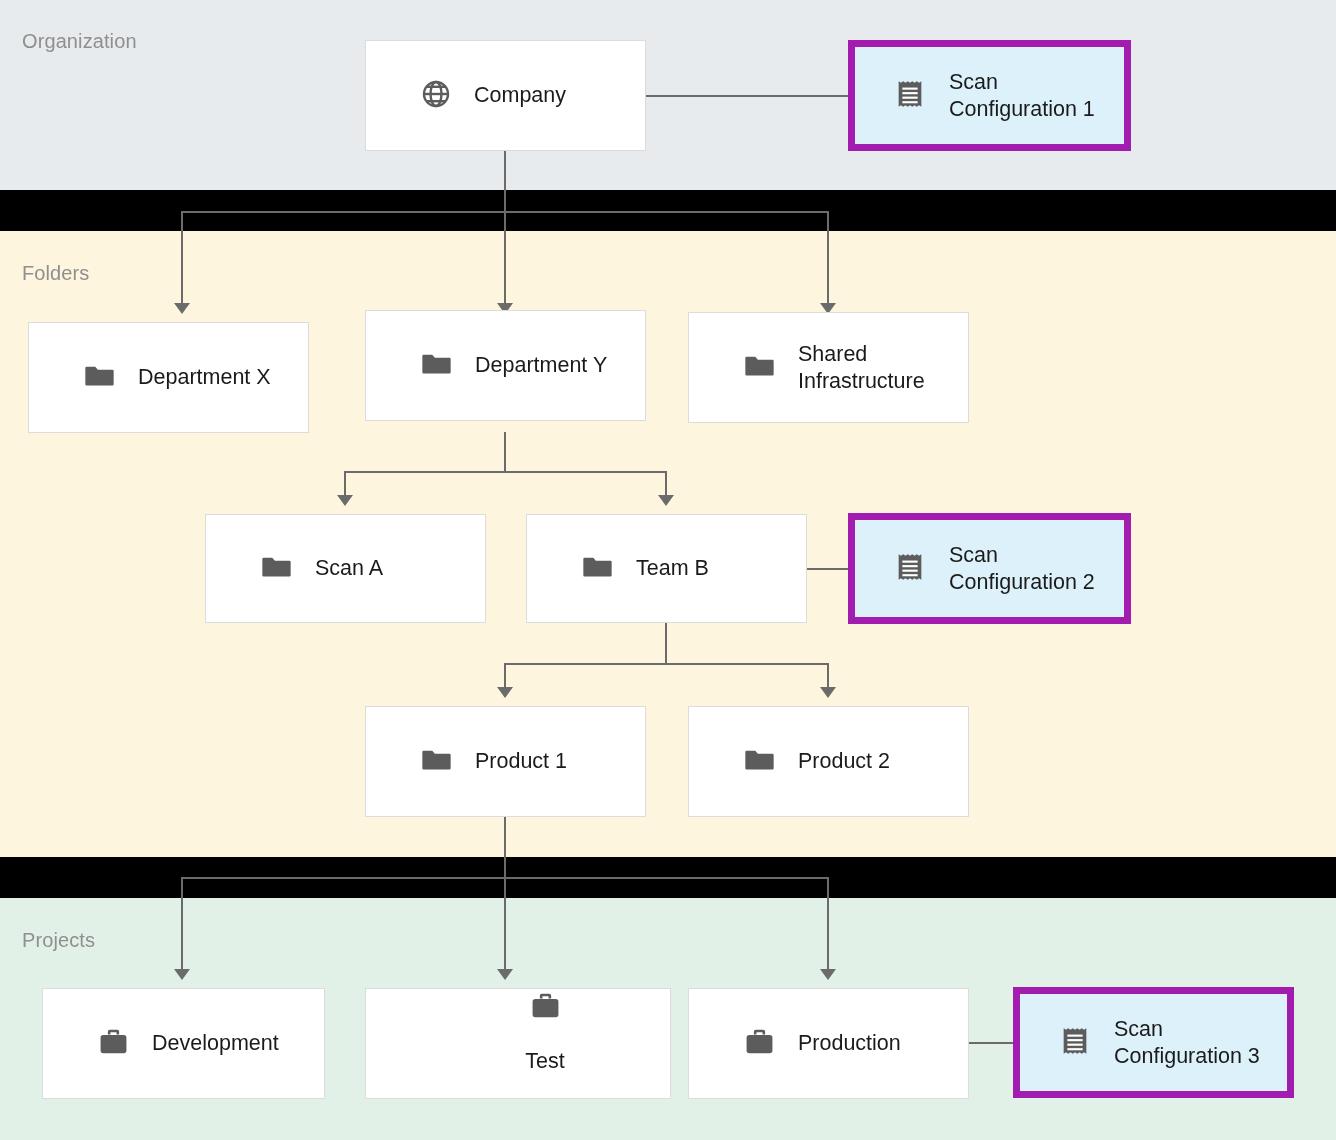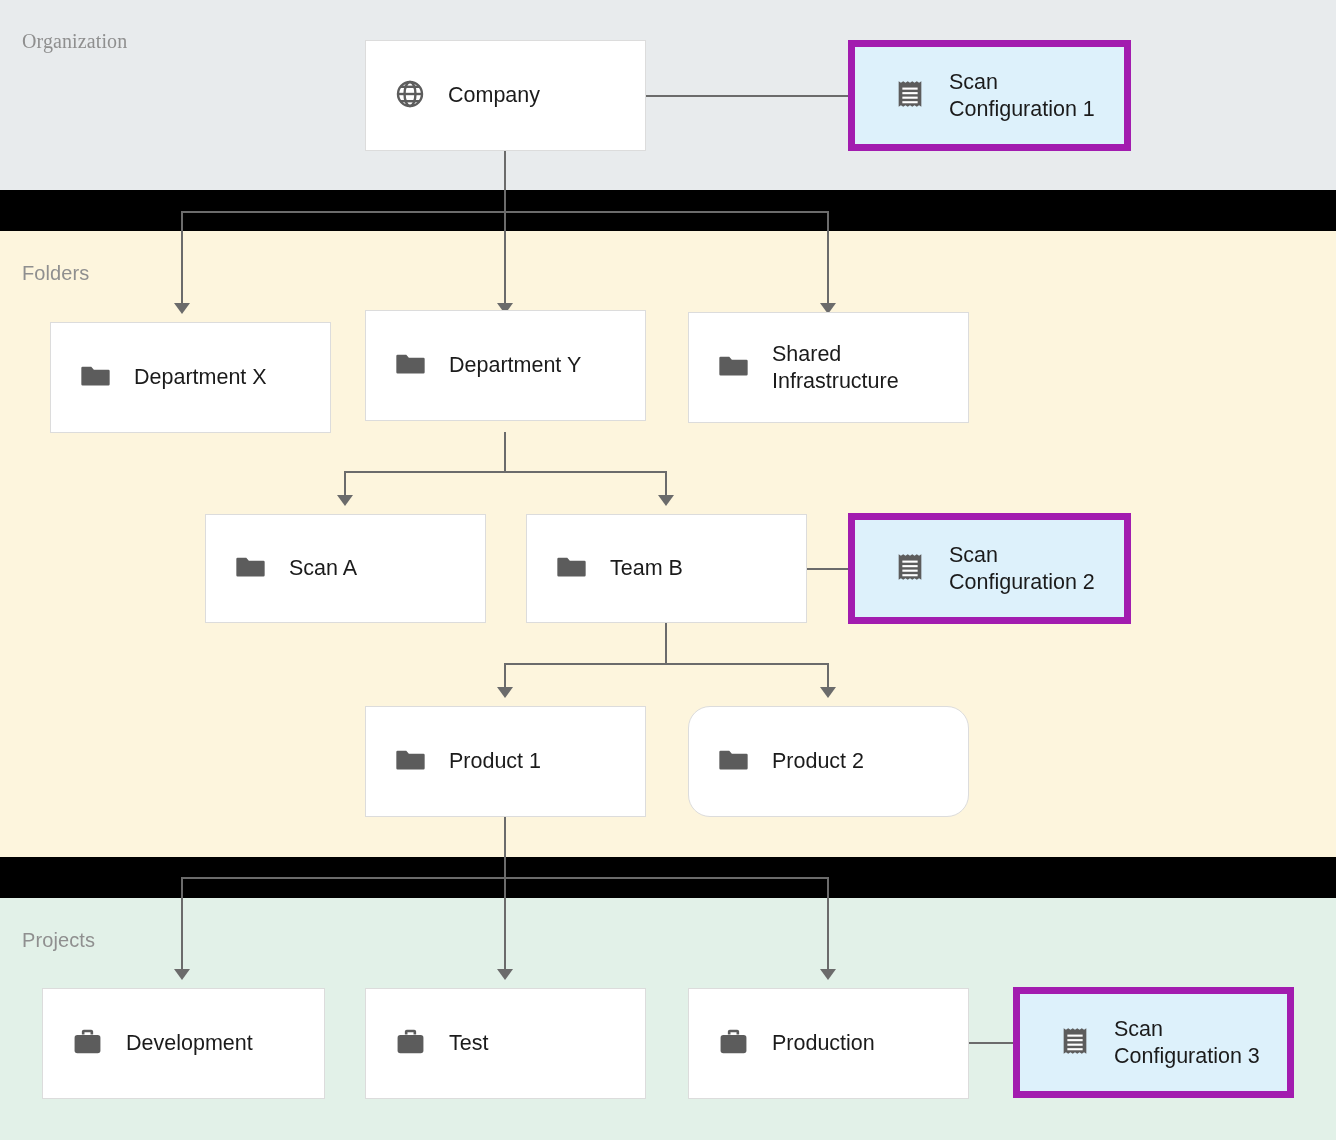--- a/index.html
+++ b/index.html
@@ -38,33 +38,33 @@
   .gap-1 { top: 190px; height: 41px; }
   .gap-2 { top: 857px; height: 41px; }
 
   .band-label {
     position: absolute;
     color: #8f8f8f;
     font-size: 20px;
     letter-spacing: 0.1px;
     white-space: nowrap;
   }
-  .label-org      { left: 22px; top: 30px; font-family: Liberation Serif, serif; }
+  .label-org      { left: 22px; top: 30px; }
   .label-folders  { left: 22px; top: 262px; }
   .label-projects { left: 22px; top: 929px; }
 
   
   .node {
     position: absolute;
     box-sizing: border-box;
     display: flex;
     align-items: center;
     background: #ffffff;
     border: 1px solid #dcdcdc;
-    padding-left: 28px;
+    padding-left: 54px;
     gap: 22px;
   }
   .node.scan {
     background: #ddf1fb;
     border: 7px solid #a21caf;
     padding-left: 38px;
   }
   .node-label {
     color: #1b1b1b;
     font-size: 21.5px;
@@ -168,21 +168,21 @@
           <line x1="6.6" y1="11.4" x2="17.4" y2="11.4"></line>
           <line x1="6.6" y1="14.6" x2="17.4" y2="14.6"></line>
           <line x1="6.6" y1="17.8" x2="17.4" y2="17.8"></line>
         </g>
       </svg>
     </span>
     <span class="node-label">Scan
 Configuration 1</span>
   </div>
 
-  <div class="node" style="left:50px; top:322px; width:281px; height:111px;">
+  <div class="node" style="left:28px; top:322px; width:281px; height:111px;">
     <span class="ic">
       <svg width="33" height="33" viewBox="0 0 24 24">
         <path fill="#5c5c5c" d="M2.6 5.6h6.3l1.9 2.2h10.6a.9.9 0 0 1 .9.9v9.7a.9.9 0 0 1-.9.9H2.6a.9.9 0 0 1-.9-.9V6.5a.9.9 0 0 1 .9-.9z"></path>
       </svg>
     </span>
     <span class="node-label">Department X</span>
   </div>
 
   <div class="node" style="left:365px; top:310px; width:281px; height:111px;">
     <span class="ic">
@@ -239,40 +239,40 @@
 
   <div class="node" style="left:365px; top:706px; width:281px; height:111px;">
     <span class="ic">
       <svg width="33" height="33" viewBox="0 0 24 24">
         <path fill="#5c5c5c" d="M2.6 5.6h6.3l1.9 2.2h10.6a.9.9 0 0 1 .9.9v9.7a.9.9 0 0 1-.9.9H2.6a.9.9 0 0 1-.9-.9V6.5a.9.9 0 0 1 .9-.9z"></path>
       </svg>
     </span>
     <span class="node-label">Product 1</span>
   </div>
 
-  <div class="node" style="left:688px; top:706px; width:281px; height:111px;border-radius:22px;">
+  <div class="node" style="left:688px; top:706px; width:281px; height:111px;">
     <span class="ic">
       <svg width="33" height="33" viewBox="0 0 24 24">
         <path fill="#5c5c5c" d="M2.6 5.6h6.3l1.9 2.2h10.6a.9.9 0 0 1 .9.9v9.7a.9.9 0 0 1-.9.9H2.6a.9.9 0 0 1-.9-.9V6.5a.9.9 0 0 1 .9-.9z"></path>
       </svg>
     </span>
     <span class="node-label">Product 2</span>
   </div>
 
   <div class="node" style="left:42px; top:988px; width:283px; height:111px;">
     <span class="ic">
       <svg width="33" height="33" viewBox="0 0 24 24">
         <path fill="#5c5c5c" d="M9.3 3.4h5.4c.8 0 1.4.6 1.4 1.4v2.1h-1.9V5.3H9.8v1.6H7.9V4.8c0-.8.6-1.4 1.4-1.4z"></path>
         <rect x="2.6" y="7.2" width="18.8" height="13.4" rx="2" fill="#5c5c5c"></rect>
       </svg>
     </span>
     <span class="node-label">Development</span>
   </div>
 
-  <div class="node" style="left:365px; top:988px; width:281px; height:111px;">
+  <div class="node" style="left:365px; top:988px; width:306px; height:111px;flex-direction:column;">
     <span class="ic">
       <svg width="33" height="33" viewBox="0 0 24 24">
         <path fill="#5c5c5c" d="M9.3 3.4h5.4c.8 0 1.4.6 1.4 1.4v2.1h-1.9V5.3H9.8v1.6H7.9V4.8c0-.8.6-1.4 1.4-1.4z"></path>
         <rect x="2.6" y="7.2" width="18.8" height="13.4" rx="2" fill="#5c5c5c"></rect>
       </svg>
     </span>
     <span class="node-label">Test</span>
   </div>
 
   <div class="node" style="left:688px; top:988px; width:281px; height:111px;">

